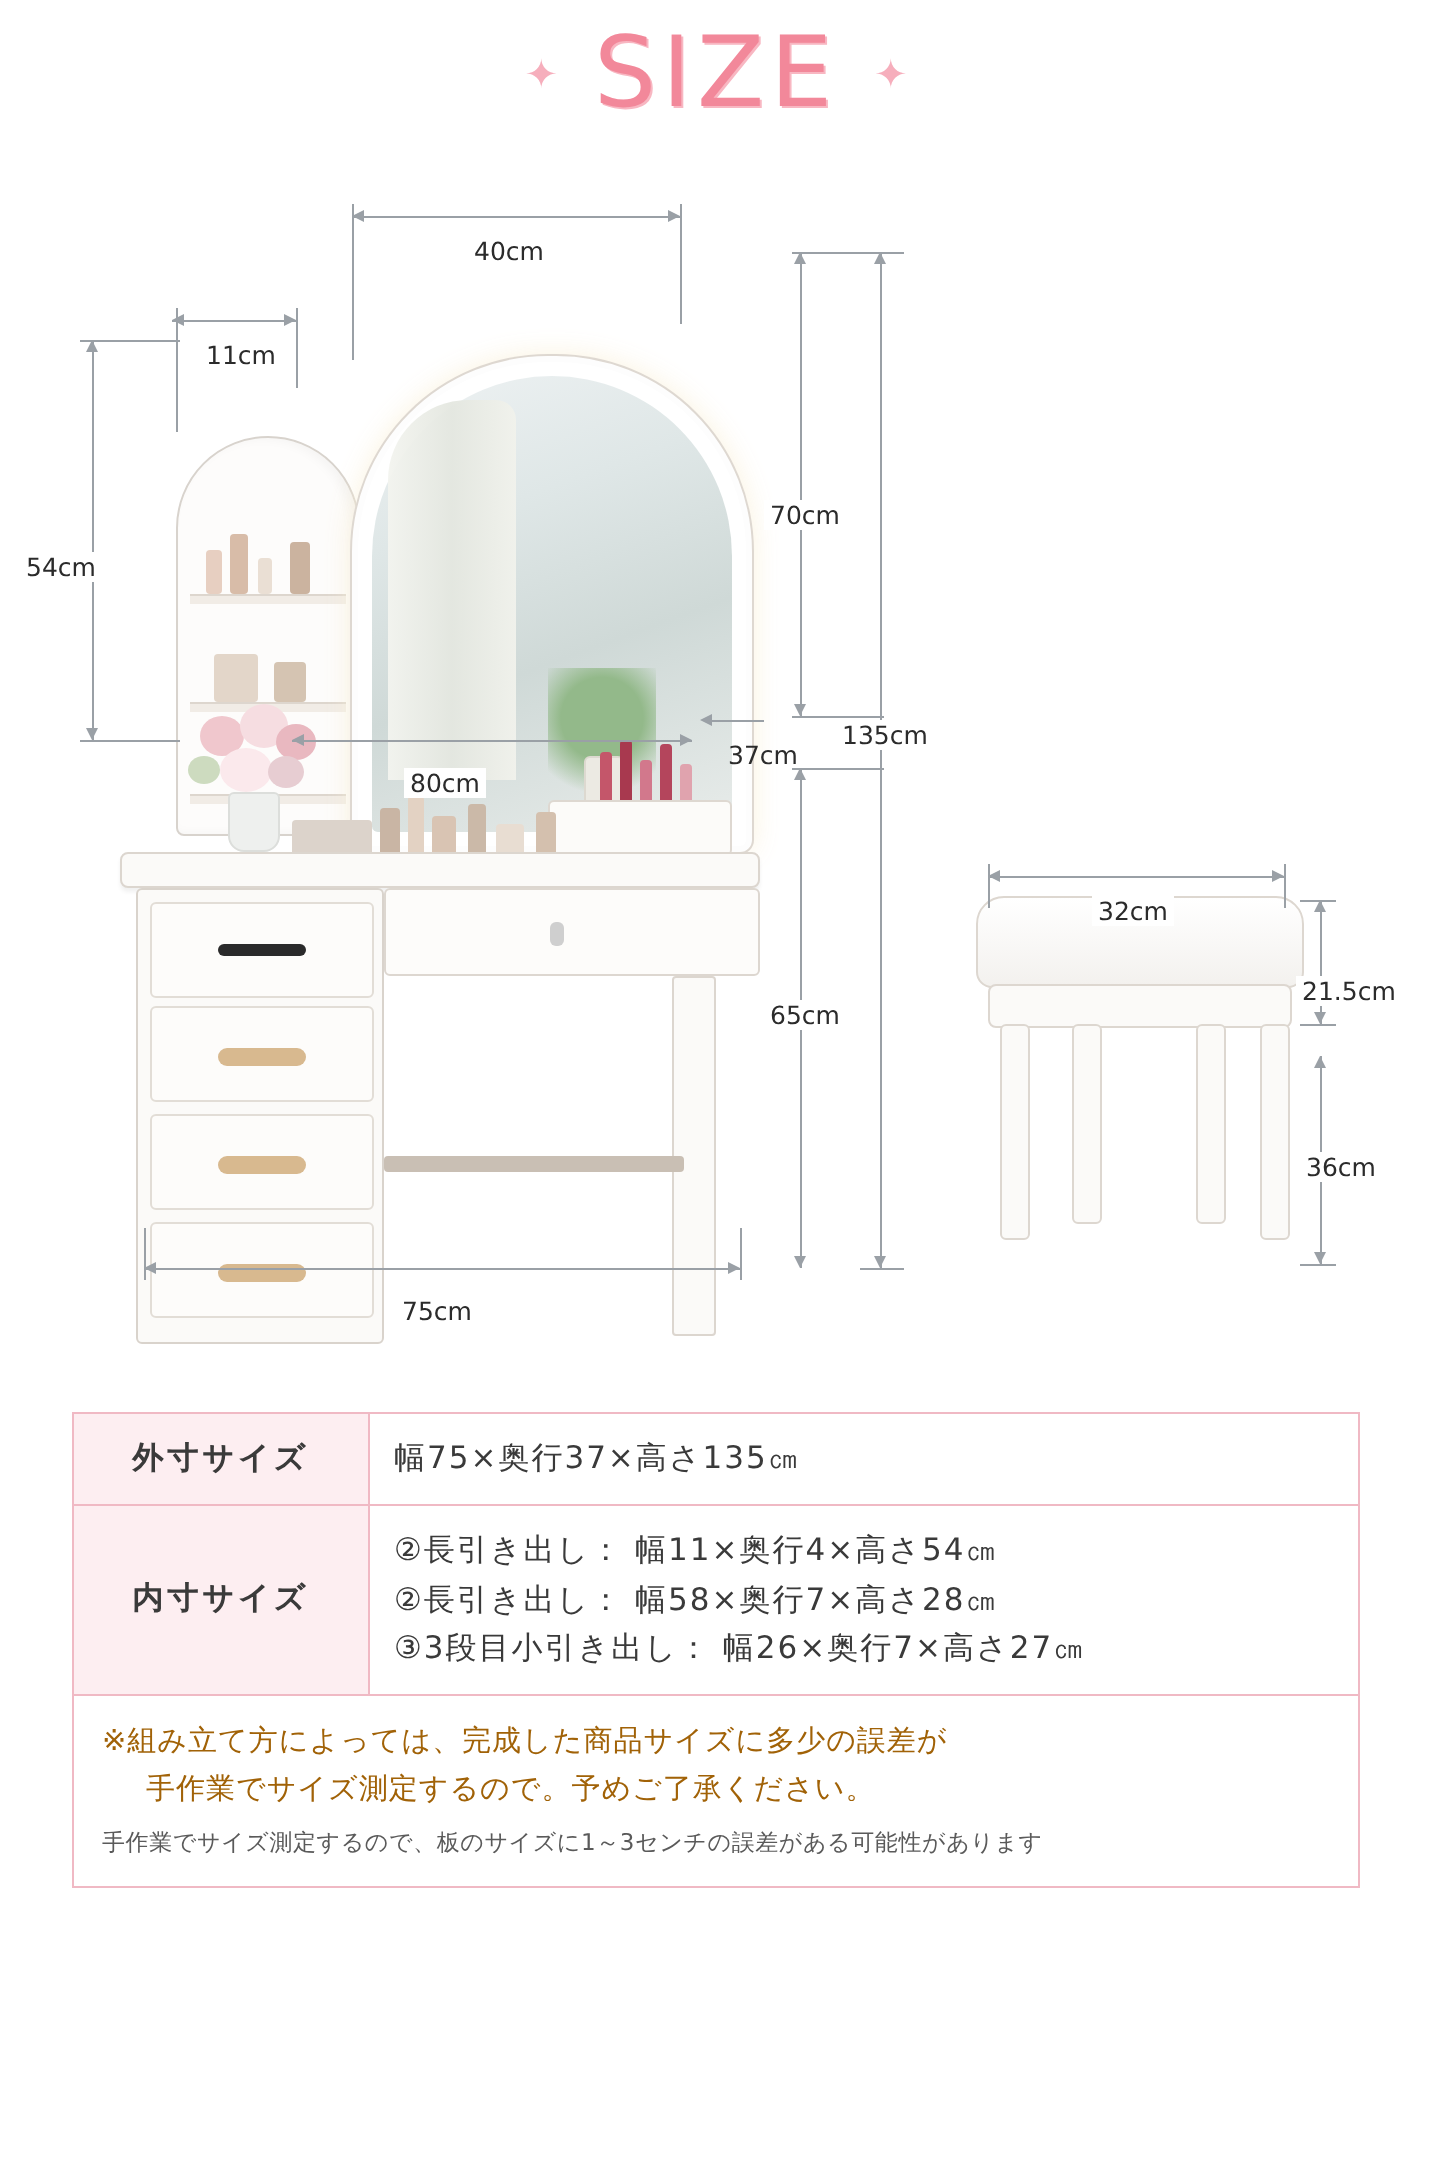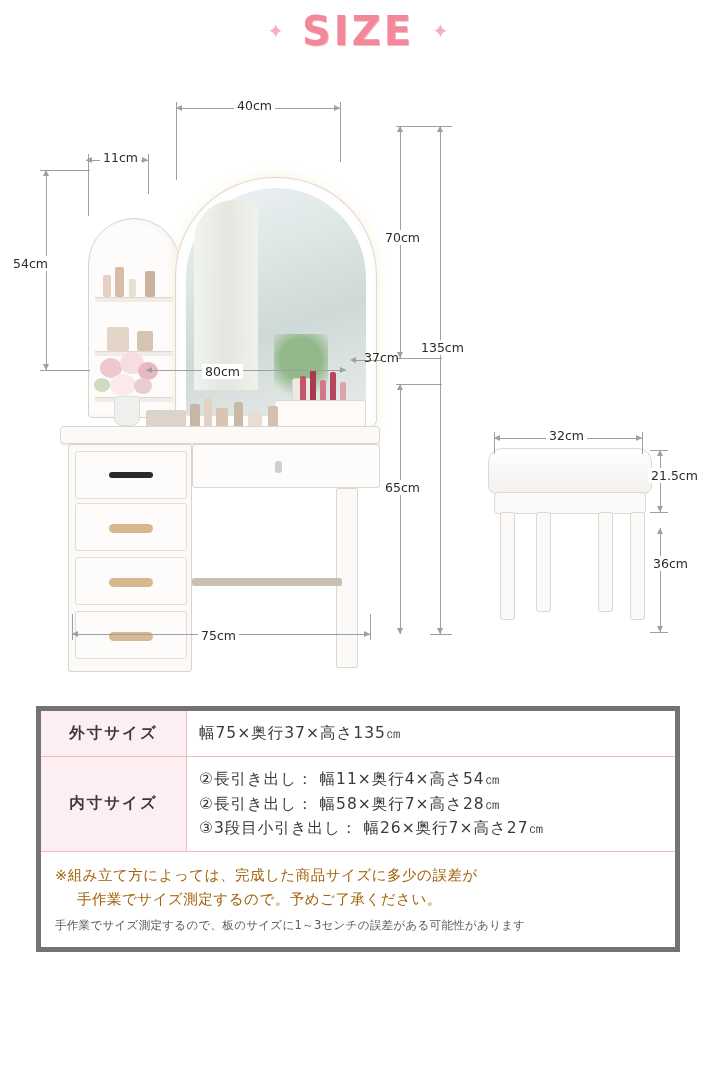--- a/index.html
+++ b/index.html
@@ -12,38 +12,38 @@
   }
   .page { position: relative; width: 716px; height: 1080px; background:#fff; }
 
   
   .title-wrap {
     position: absolute; top: 8px; left: 0; width: 716px;
     display: flex; align-items: center; justify-content: center; gap: 18px;
   }
   .title {
     font-family: "DejaVu Sans", sans-serif;
-    font-size: 40px; font-weight: bold; letter-spacing: 3px;
+    font-size: 49px; font-weight: normal; letter-spacing: 3px;
     color: #f2889a;
     -webkit-text-stroke: 0px;
     text-shadow: 1px 1px 0 #f8b7c2;
   }
   .sparkle { color: #f6aebc; font-size: 20px; line-height: 1; }
 
   
   .illus { position: absolute; top: 78px; left: 0; width: 716px; height: 600px; }
 
   
   .dim-h { position: absolute; height: 1px; background: #9aa0a6; }
   .dim-v { position: absolute; width: 1px; background: #9aa0a6; }
   .tick-v { position: absolute; width: 1px; background: #9aa0a6; }
   .tick-h { position: absolute; height: 1px; background: #9aa0a6; }
   .lbl {
     position: absolute; font-size: 12.5px; color: #2b2b2b;
-    font-family: "DejaVu Sans", sans-serif; white-space: nowrap;
+    font-family: "DejaVu Sans", sans-serif; white-space: nowrap; margin-top: 20px;
   }
   .lbl.bg { background:#fff; padding: 0 3px; }
   .arrow-l, .arrow-r {
     position: absolute; width: 0; height: 0; border-top: 3.5px solid transparent;
     border-bottom: 3.5px solid transparent;
   }
   .arrow-l { border-right: 6px solid #9aa0a6; }
   .arrow-r { border-left: 6px solid #9aa0a6; }
   .arrow-u, .arrow-d {
     position: absolute; width: 0; height: 0; border-left: 3.5px solid transparent;
@@ -155,21 +155,21 @@
     background:#fbfaf8; border:1px solid #ddd7d0; border-radius: 4px;
   }
   .stool-leg {
     position:absolute; top: 64px; width: 15px; height: 108px;
     background:#fbfaf8; border:1px solid #ddd7d0; border-radius: 3px;
   }
 
   
   .spec {
     position: absolute; left: 36px; top: 706px; width: 644px;
-    border: 5px solid #737373; border-collapse: collapse; background: #fff;
+    border: 1px solid #737373; border-collapse: collapse; background: #fff;
   }
   .spec td {
     border: 1px solid #f0b9c4; padding: 10px 12px;
     font-size: 15.5px; color: #3a3a3a; vertical-align: middle;
     font-family: "DejaVu Sans", sans-serif;
   }
   .spec td.head {
     width: 148px; text-align: center; background: #fdeef1;
     color: #3a3a3a; font-weight: bold; letter-spacing: 2px;
   }

